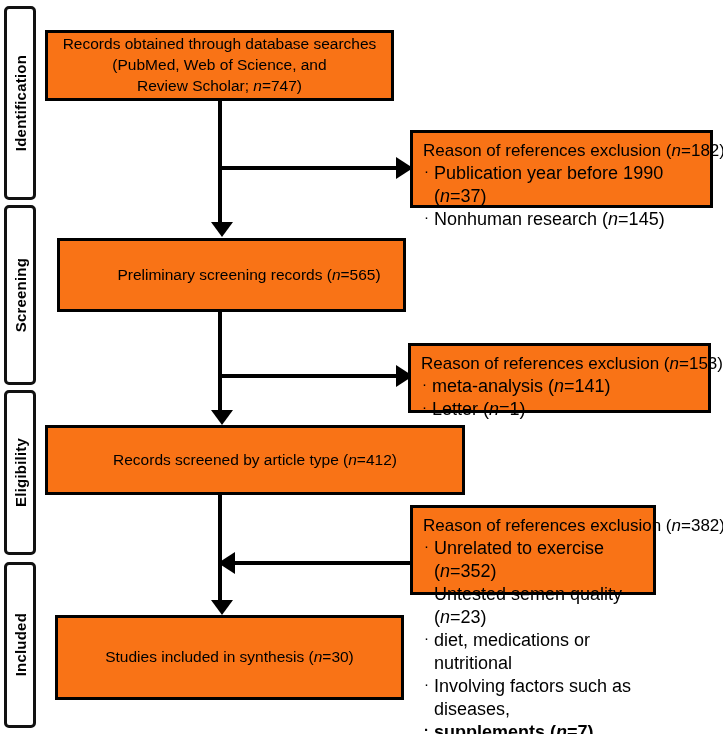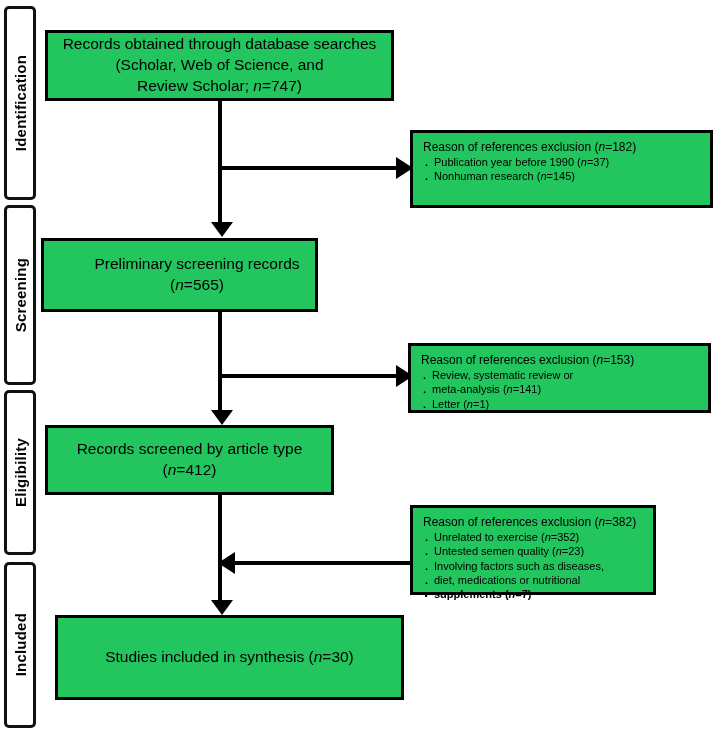--- a/index.html
+++ b/index.html
@@ -40,49 +40,49 @@
     font-weight: 600;
     letter-spacing: 0.2px;
     white-space: nowrap;
     line-height: 1;
   }
 
   
   .box {
     position: absolute;
     border: 3px solid #000000;
-    background: #22c55e;
+    background: #f97316;
     box-sizing: border-box;
   }
   .main-box {
     display: flex;
     align-items: center;
     justify-content: center;
     text-align: center;
   }
   .main-box .box-text {
     font-size: 15.5px;
     line-height: 1.35;
     padding: 0 8px;
   }
   .side-box {
     padding: 7px 9px 7px 10px;
   }
   .side-title {
-    font-size: 12px;
+    font-size: 17px;
     line-height: 1.28;
     white-space: nowrap;
   }
   .side-list {
     list-style: none;
     margin: 0;
     padding: 0;
   }
   .side-list li {
-    font-size: 11px;
+    font-size: 18px;
     line-height: 1.28;
     position: relative;
     padding-left: 11px;
   }
   .side-list li::before {
     content: "\00B7";
     position: absolute;
     left: 1px;
     top: -1px;
     font-size: 15px;
@@ -157,32 +157,32 @@
 
   <div class="vline" style="left:218px; top:495px; height:107px;"></div>
   <div class="arrow-down" style="left:211px; top:600px;"></div>
 
   <div class="hline" style="left:235px; top:561px; width:175px;"></div>
   <div class="arrow-left" style="left:218px; top:552px;"></div>
 
   <div class="box main-box" style="left:45px; top:30px; width:349px; height:71px;">
     <div class="box-text">
       <span>Records obtained through database searches</span><br>
-      <span>(Scholar, Web of Science, and</span><br>
+      <span>(PubMed, Web of Science, and</span><br>
       <span>Review Scholar; </span><span class="it">n</span><span>=747)</span>
     </div>
   </div>
 
-  <div class="box main-box" style="left:41px; top:238px; width:277px; height:74px;padding-left:35px;">
+  <div class="box main-box" style="left:57px; top:238px; width:349px; height:74px;padding-left:35px;">
     <div class="box-text">
       <span>Preliminary screening records (</span><span class="it">n</span><span>=565)</span>
     </div>
   </div>
 
-  <div class="box main-box" style="left:45px; top:425px; width:289px; height:70px;align-items:center;">
+  <div class="box main-box" style="left:45px; top:425px; width:420px; height:70px;align-items:center;">
     <div class="box-text">
       <span>Records screened by article type (</span><span class="it">n</span><span>=412)</span>
     </div>
   </div>
 
   <div class="box main-box" style="left:55px; top:615px; width:349px; height:85px;">
     <div class="box-text">
       <span>Studies included in synthesis (</span><span class="it">n</span><span>=30)</span>
     </div>
   </div>
@@ -199,23 +199,20 @@
         <span>Nonhuman research (</span><span class="it">n</span><span>=145)</span>
       </li>
     </ul>
   </div>
 
   <div class="box side-box" style="left:408px; top:343px; width:303px; height:70px;">
     <div class="side-title">
       <span>Reason of references exclusion (</span><span class="it">n</span><span>=153)</span>
     </div>
     <ul class="side-list">
-      <li>
-        <span>Review, systematic review or</span><span class="it"></span><span></span>
-      </li>
       <li style="padding-left:11px; list-style:none;">
         
         <span>meta-analysis (</span><span class="it">n</span><span>=141)</span>
       </li>
       <li>
         <span>Letter (</span><span class="it">n</span><span>=1)</span>
       </li>
     </ul>
   </div>
 
@@ -223,27 +220,27 @@
     <div class="side-title">
       <span>Reason of references exclusion (</span><span class="it">n</span><span>=382)</span>
     </div>
     <ul class="side-list">
       <li>
         <span>Unrelated to exercise (</span><span class="it">n</span><span>=352)</span>
       </li>
       <li>
         <span>Untested semen quality (</span><span class="it">n</span><span>=23)</span>
       </li>
-      <li>
-        <span>Involving factors such as diseases,</span><span class="it"></span><span></span>
-      </li>
       <li style="padding-left: 11px; list-style: none;">
         
         <span>diet, medications or nutritional</span><span class="it"></span><span></span>
       </li>
+      <li>
+        <span>Involving factors such as diseases,</span><span class="it"></span><span></span>
+      </li>
       <li style="padding-left: 11px; list-style: none; font-weight: bold;">
         
         <span>supplements (</span><span class="it">n</span><span>=7)</span>
       </li>
     </ul>
   </div>
 
 </div>
 
 </body></html>

